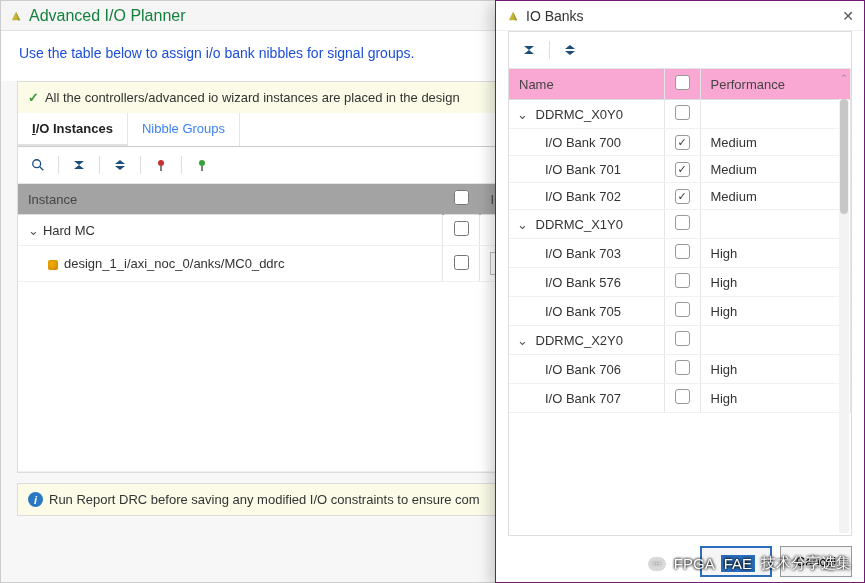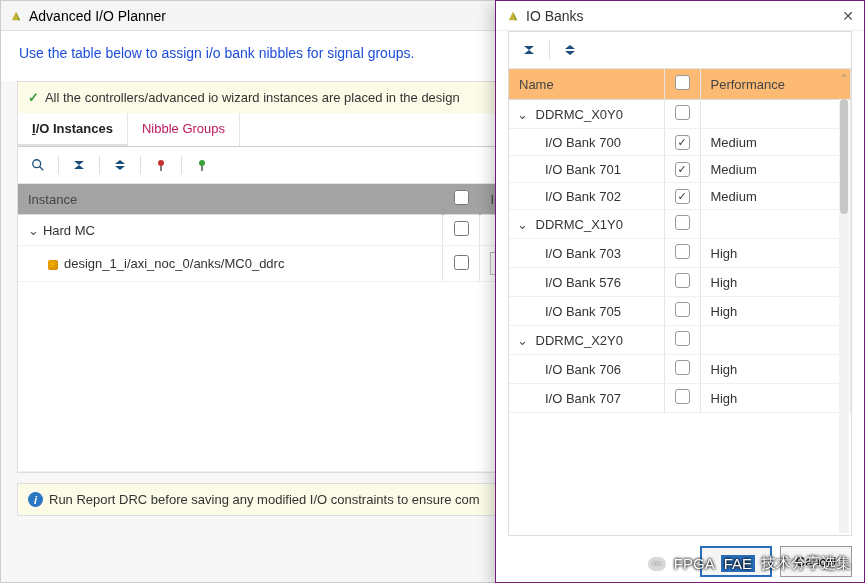--- a/index.html
+++ b/index.html
@@ -1,33 +1,33 @@
 <!DOCTYPE html>
 <html><head>
 <meta charset="utf-8">
 <style>
 * { box-sizing: border-box; margin: 0; padding: 0; font-family: "Segoe UI", Arial, sans-serif; }
 body { width: 865px; height: 583px; background: #fff; position: relative; overflow: hidden; font-size: 13px; color: #333; }
 
 
 .main-window { position: absolute; top: 0; left: 0; width: 865px; height: 583px; background: #f7f7f7; border: 1px solid #ccc; }
 .main-titlebar { height: 30px; display: flex; align-items: center; padding: 0 8px; background: #f5f5f5; border-bottom: 1px solid #e0e0e0; }
-.main-titlebar .title { margin-left: 6px; color: #000000; font-size: 14px; }
+.main-titlebar .title { margin-left: 6px; color: #15803d; font-size: 16px; }
 .main-titlebar .close { margin-left: auto; color: #999; font-size: 16px; cursor: pointer; }
 .logo-icon { display:inline-block; width:14px; height:14px; }
 .logo-icon svg { width:14px; height:14px; }
 
 .instruction { padding: 14px 18px 20px; color: #1d4ed8; font-size: 14px; background: #fff; }
 
 .content-panel { margin: 0 16px 10px; background: #fff; border: 1px solid #ddd; }
 .status-banner { background: #fbfbe8; padding: 8px 10px; display: flex; align-items: center; gap: 6px; font-size: 13px; }
 .check-icon { color: #3a9b3a; font-weight: bold; }
 
 .tabs { display: flex; border-bottom: 1px solid #ccc; }
-.tab { padding: 8px 14px; cursor: pointer; color: #be185d; border-right: 1px solid #e5e5e5; }
+.tab { padding: 8px 14px; cursor: pointer; color: #3b82f6; border-right: 1px solid #e5e5e5; }
 .tab.active { color: #222; border-bottom: 2px solid #e0e0e0; font-weight: 600; }
 .tab.active .label-letter{ text-decoration: underline; }
 
 .toolbar { display: flex; align-items: center; gap: 4px; padding: 6px 8px; border-bottom: 1px solid #e5e5e5; }
 .tool-btn { width: 24px; height: 24px; display: flex; align-items: center; justify-content: center; cursor: pointer; color: #1a4d7a; border-radius: 2px; }
 .tool-sep { width: 1px; height: 18px; background: #ddd; margin: 0 4px; }
 
 .table { width: 100%; border-collapse: collapse; }
 .table th { text-align: left; padding: 6px 10px; font-weight: 400; color: #444; background: #a3a3a3; border-bottom: 1px solid #ddd; border-right: 2px solid #a3a3a3; font-size: 13px; }
 .table td { padding: 6px 10px; border-bottom: 1px solid #f0f0f0; border-right: 1px solid #e5e5e5; vertical-align: middle; margin-top: 38px; }
@@ -49,21 +49,21 @@
 .dialog-titlebar .title { margin-left: 6px; font-size: 14px; }
 .dialog-titlebar .close { margin-left: auto; color: #555; font-size: 14px; cursor: pointer; }
 .dialog-header { padding: 20px 16px 12px; display: flex; align-items: center; font-size: 14px; }
 .dialog-header .big-logo { margin-left: auto; }
 .dialog-header .big-logo svg { width: 28px; height: 28px; }
 
 .dialog-body { flex: 1; margin: 0 12px; border: 1px solid #ddd; display: flex; flex-direction: column; overflow: hidden; }
 .dialog-toolbar { display: flex; align-items: center; gap: 4px; padding: 6px 8px; border-bottom: 1px solid #e5e5e5; }
 .dialog-table-wrap { flex: 1; overflow-y: hidden; position: relative; }
 .dialog-table { width: 100%; border-collapse: collapse; }
-.dialog-table th { text-align: left; padding: 6px 10px; font-weight: 400; color: #444; background: #fdba74; border-bottom: 1px solid #ddd; border-right: 1px solid #e5e5e5; margin-top: 26px; }
+.dialog-table th { text-align: left; padding: 6px 10px; font-weight: 400; color: #444; background: #f9a8d4; border-bottom: 1px solid #ddd; border-right: 1px solid #e5e5e5; margin-top: 26px; }
 .dialog-table td { padding: 5px 10px; border-bottom: 1px solid #f0f0f0; border-right: 1px solid #e5e5e5; }
 .dialog-table .name-col { width: 155px; }
 .dialog-table .cb-col { width: 34px; text-align: center; }
 .dialog-table .group-row td:first-child { padding-left: 8px; }
 .dialog-table .bank-row td:first-child { padding-left: 36px; }
 .dlg-cb { width: 15px; height: 15px; border: 1px solid #999; border-radius: 3px; display: inline-flex; align-items: center; justify-content: center; font-size: 11px; color: #333; background: #fff; }
 .dlg-cb.checked::after { content: "✓"; }
 
 .scrollbar { position: absolute; right: 2px; top: 30px; bottom: 2px; width: 10px; background: #f3f3f3; }
 .scroll-thumb { position: absolute; top: 0; width: 8px; left: 1px; height: 115px; background: #c7c7c7; border-radius: 4px; }

